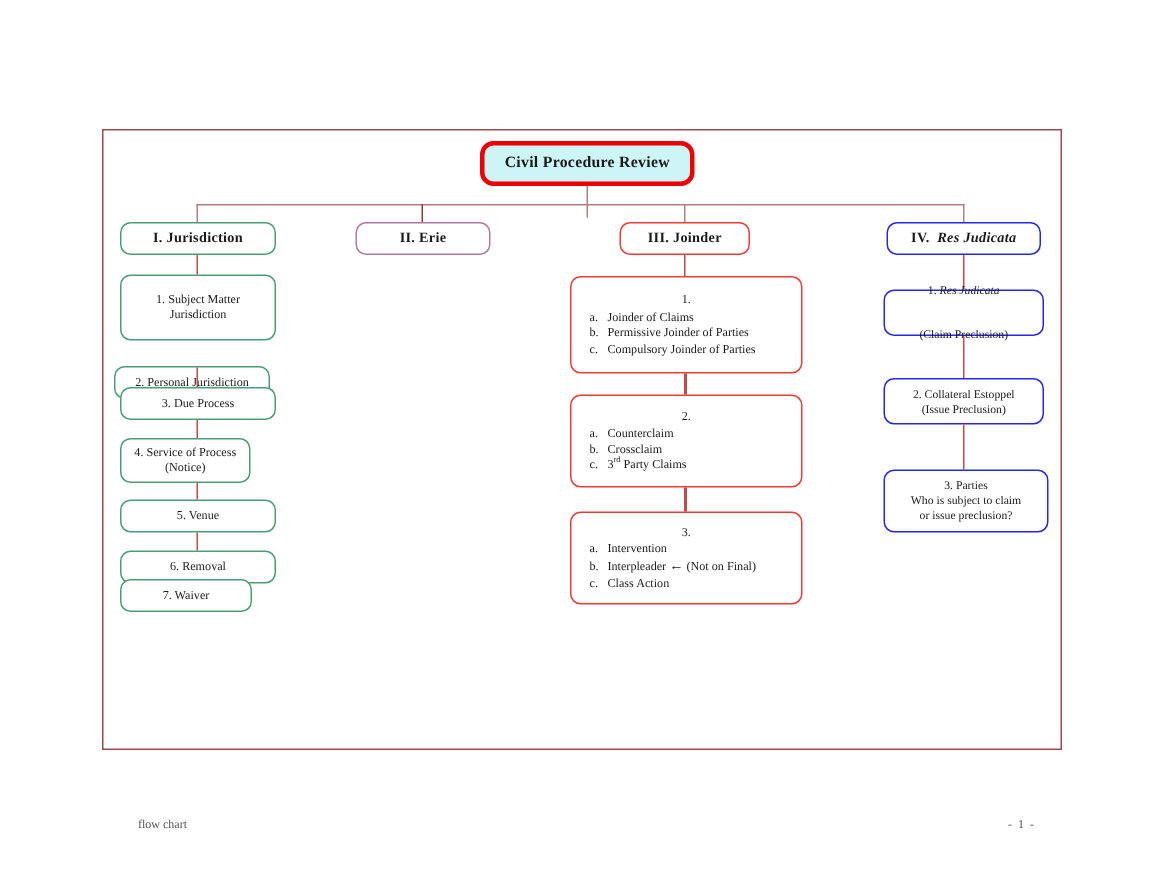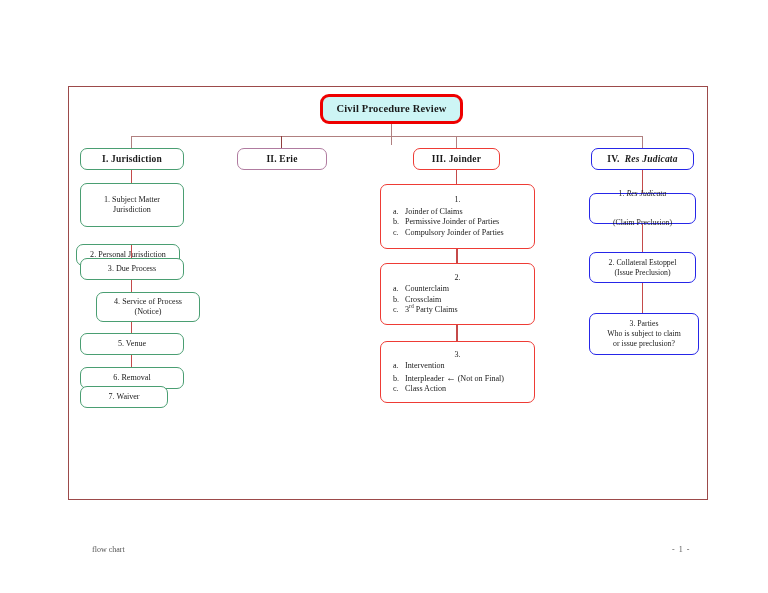--- a/index.html
+++ b/index.html
@@ -152,21 +152,21 @@
 </div>
 
 <div class="conn conn-red" style="left:131px; top:245px; width:1.4px; height:13px;"></div>
 
 <div class="node leaf brd-green" style="left:80px; top:258px; width:104px; height:22px;">
   <span class="ln">3. Due Process</span>
 </div>
 
 <div class="conn conn-red" style="left:131px; top:280px; width:1.4px; height:12px;"></div>
 
-<div class="node leaf brd-green" style="left:96px; top:292px; width:104px; height:30px;">
+<div class="node leaf brd-green" style="left:80px; top:292px; width:87px; height:30px;">
   <span class="ln">4. Service of  Process</span>
   <span class="ln">(Notice)</span>
 </div>
 
 <div class="conn conn-red" style="left:131px; top:322px; width:1.4px; height:11px;"></div>
 
 <div class="node leaf brd-green" style="left:80px; top:333px; width:104px; height:22px;">
   <span class="ln">5. Venue</span>
 </div>
 

